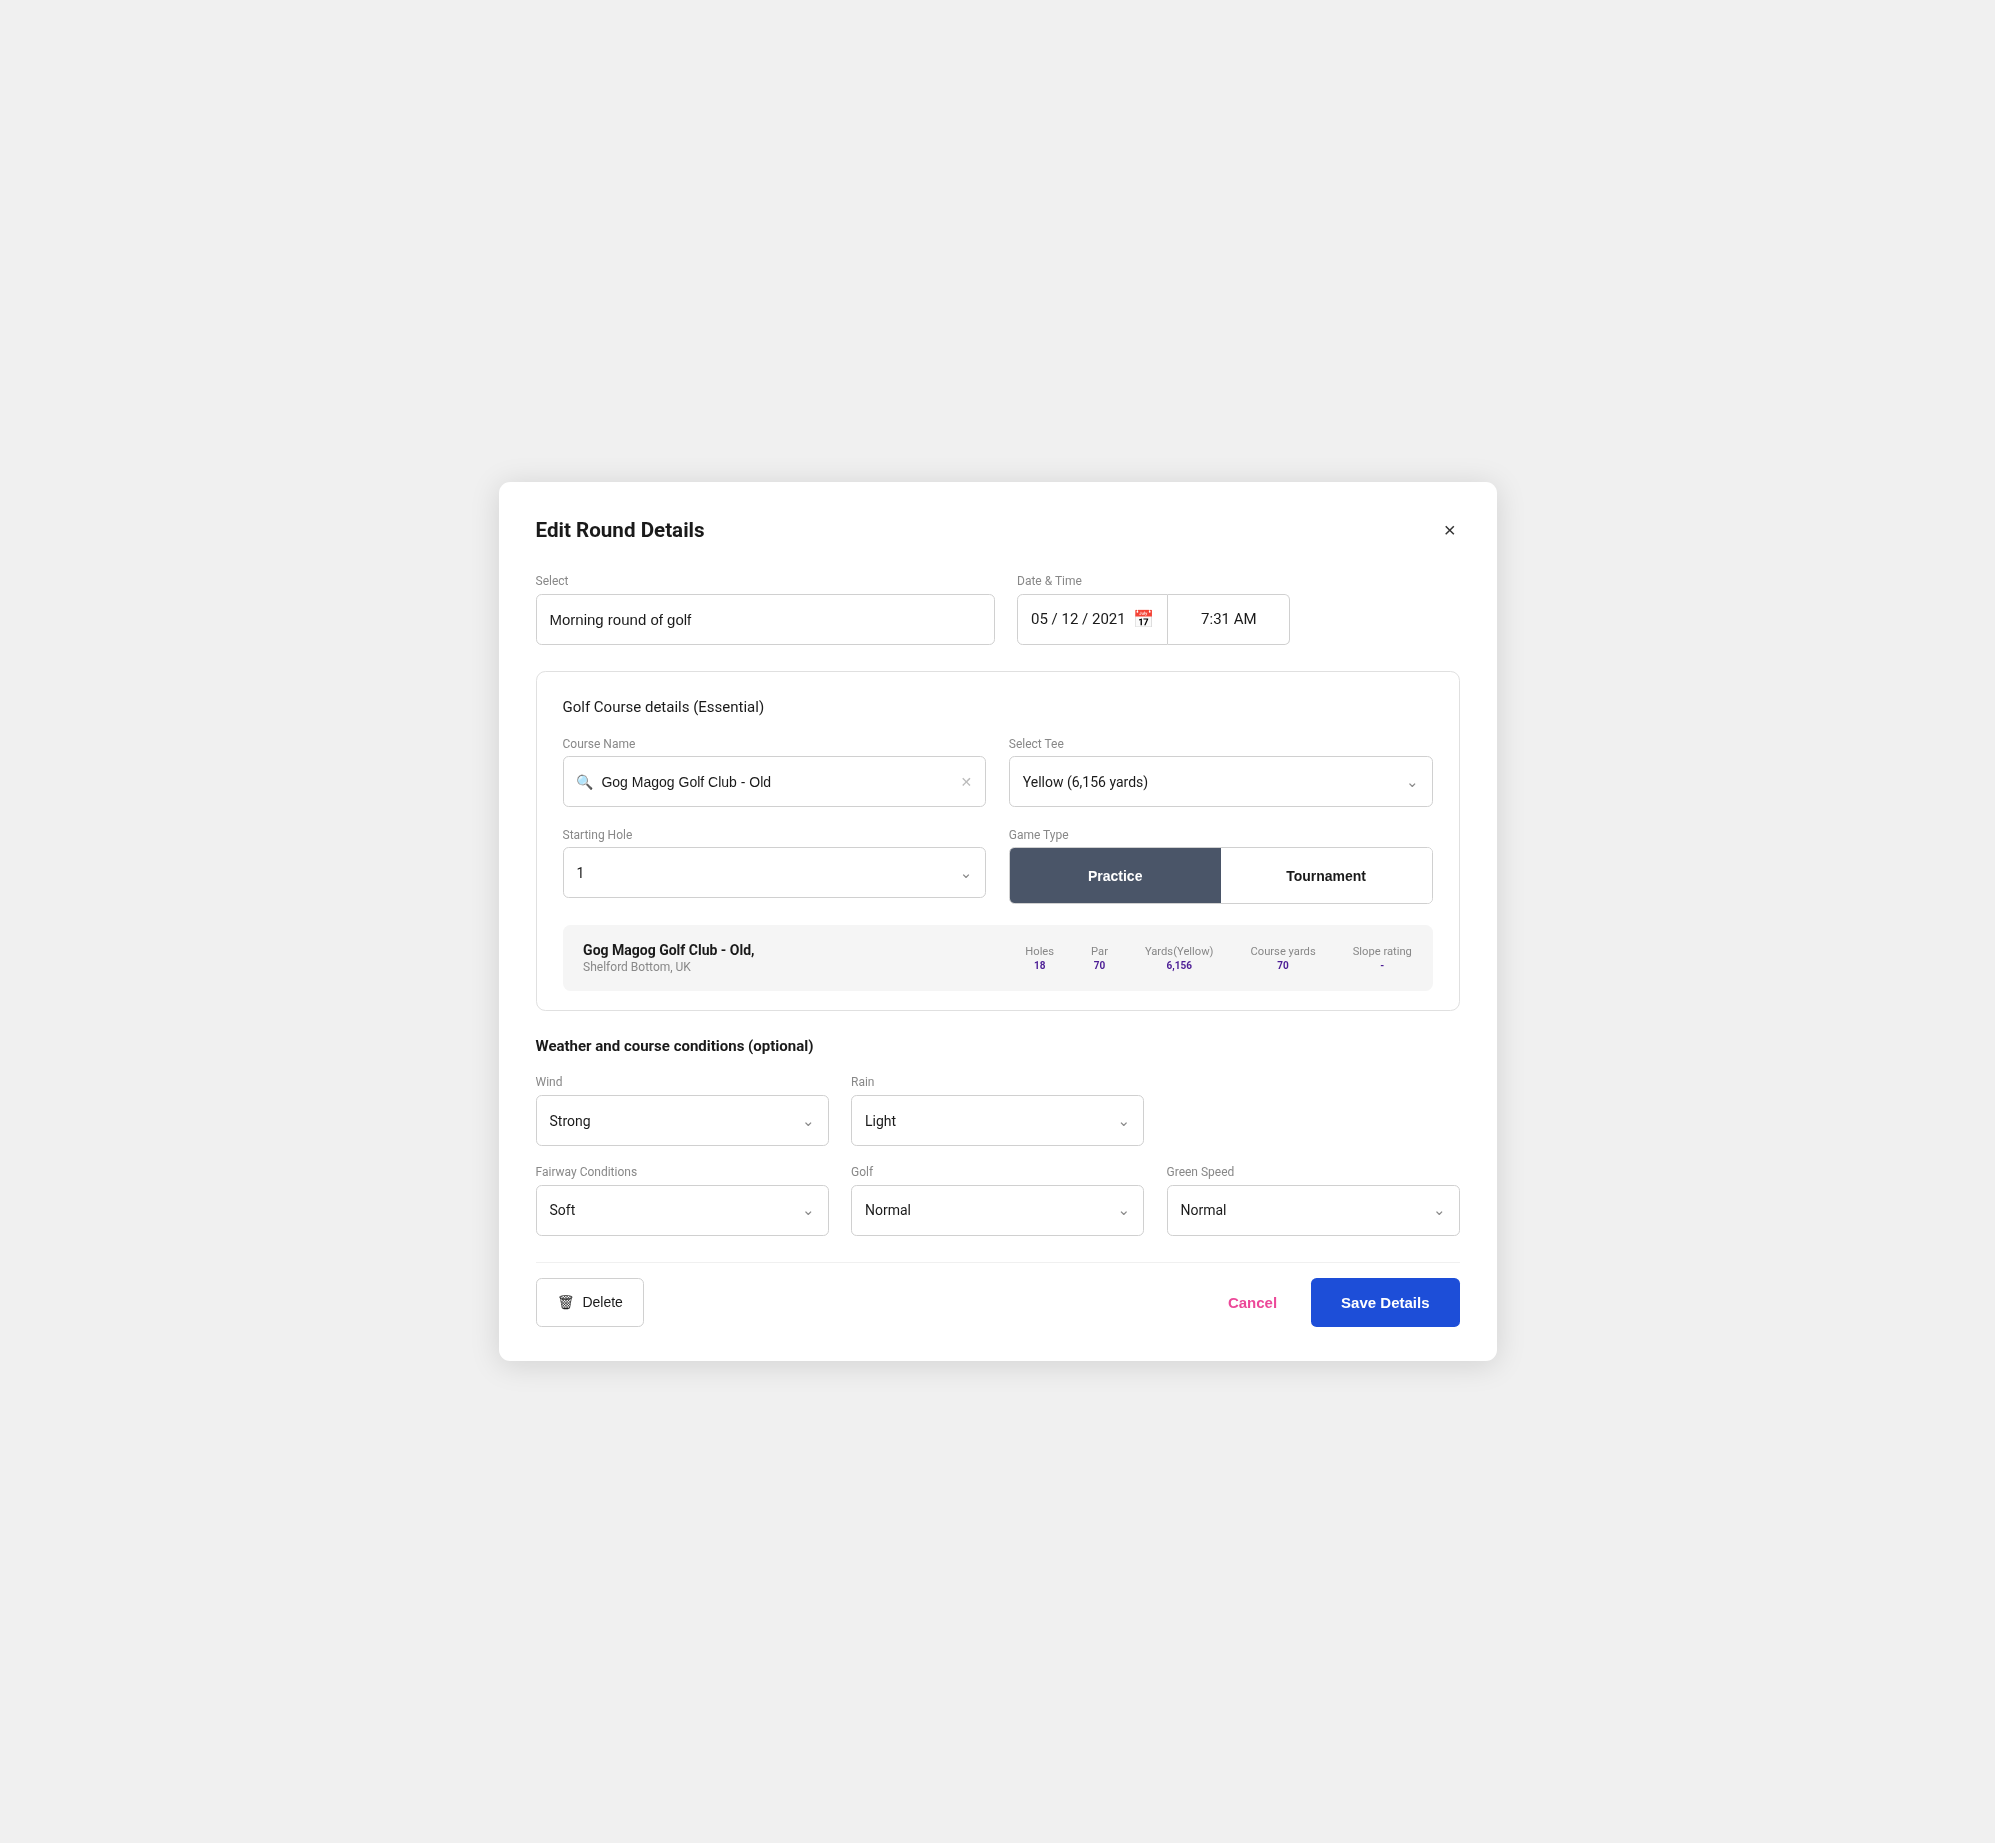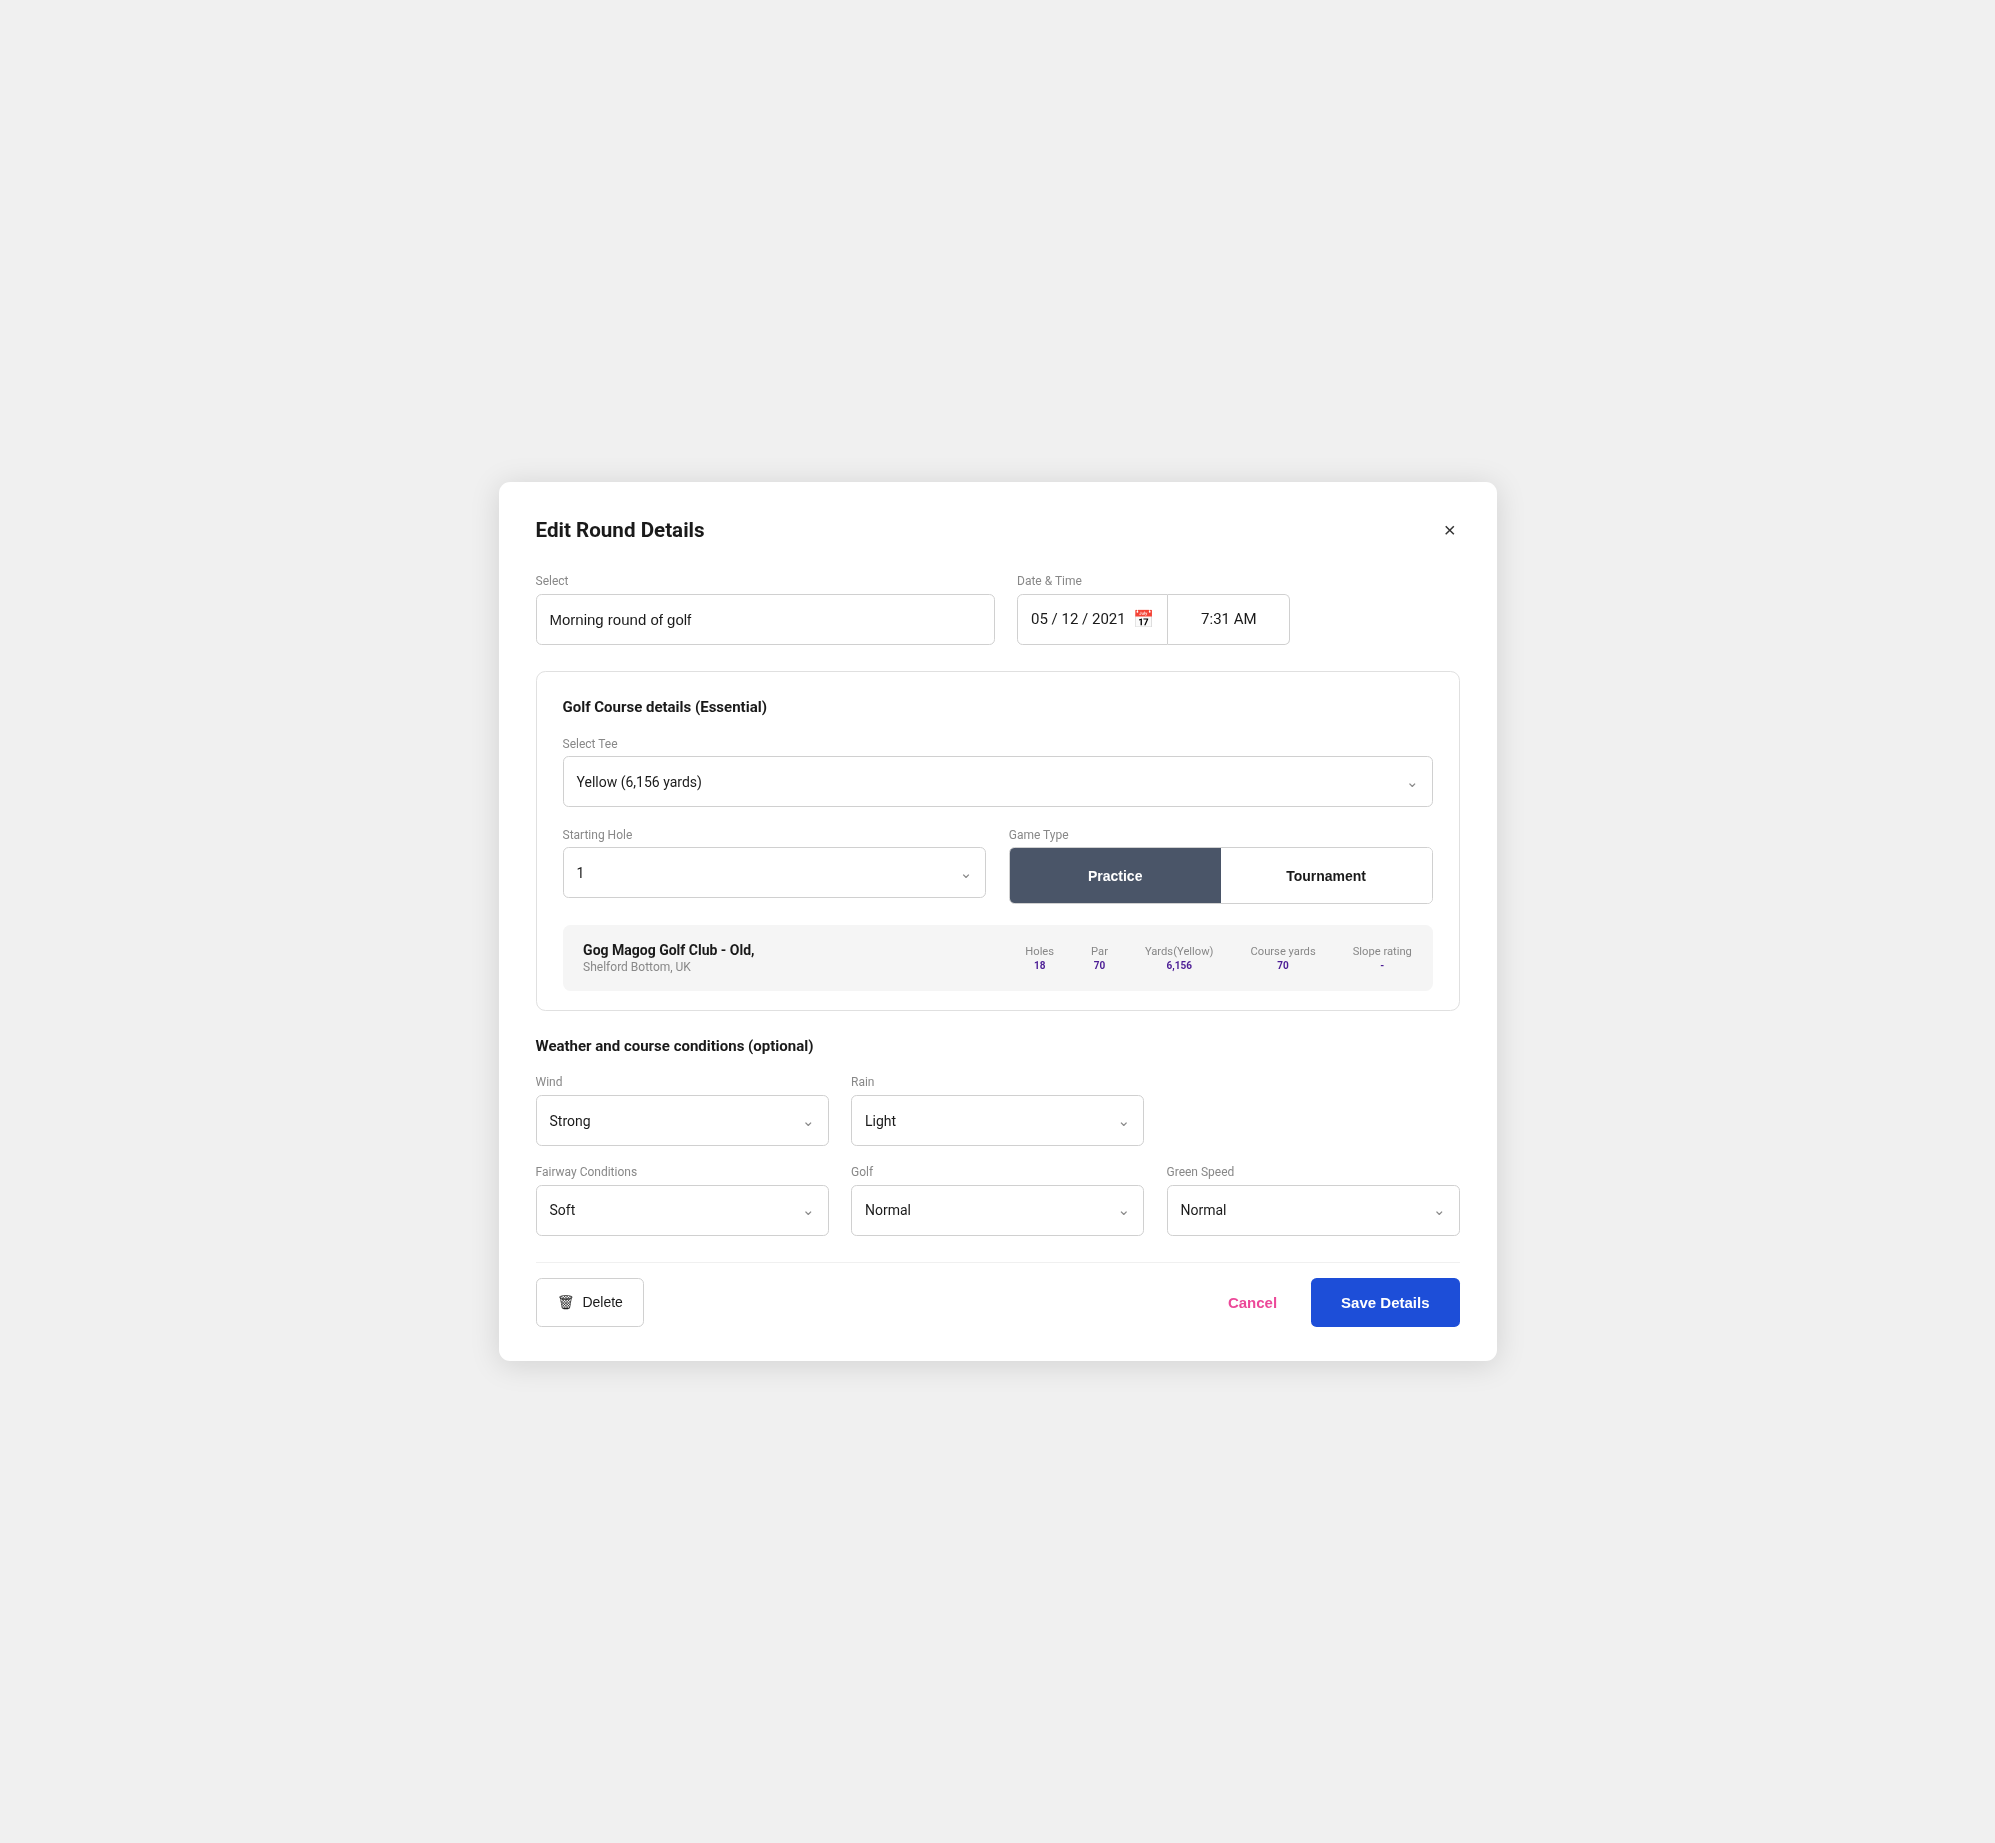--- a/index.html
+++ b/index.html
@@ -100,21 +100,21 @@
       font-size: 17px;
     }
     .section-card {
       border: 1.4px solid #e0e0e0;
       border-radius: 9.4px;
       padding: 26px 26px 19px 26px;
       margin-bottom: 26px;
     }
     .section-title {
       font-size: 15px;
-      font-weight: 700;
+      font-weight: 400;
       color: #1a1a1a;
       margin-bottom: 20.6px;
     }
     .two-col {
       display: flex;
       gap: 22.5px;
       margin-bottom: 20.6px;
     }
     .field-full { flex: 1; }
     .course-search {
@@ -281,20 +281,28 @@
         </div>
       </div>
     </div>
   </div>
 
   <div class="section-card">
     <div class="section-title">Golf Course details (Essential)</div>
 
     <div class="two-col">
 
+      <div class="field-full">
+        <div class="field-label" style="margin-bottom:5.6px;">Course Name</div>
+        <div class="course-search">
+          <span class="search-icon">🔍</span>
+          <input class="course-input" type="text" value="Gog Magog Golf Club - Old" style="">
+          <span class="clear-icon">✕</span>
+        </div>
+      </div>
 
       <div class="field-full">
         <div class="field-label" style="margin-bottom:5.6px;">Select Tee</div>
         <div class="select-field">
           <span>Yellow (6,156 yards)</span>
           <span class="chevron-down">⌄</span>
         </div>
       </div>
     </div>
 

